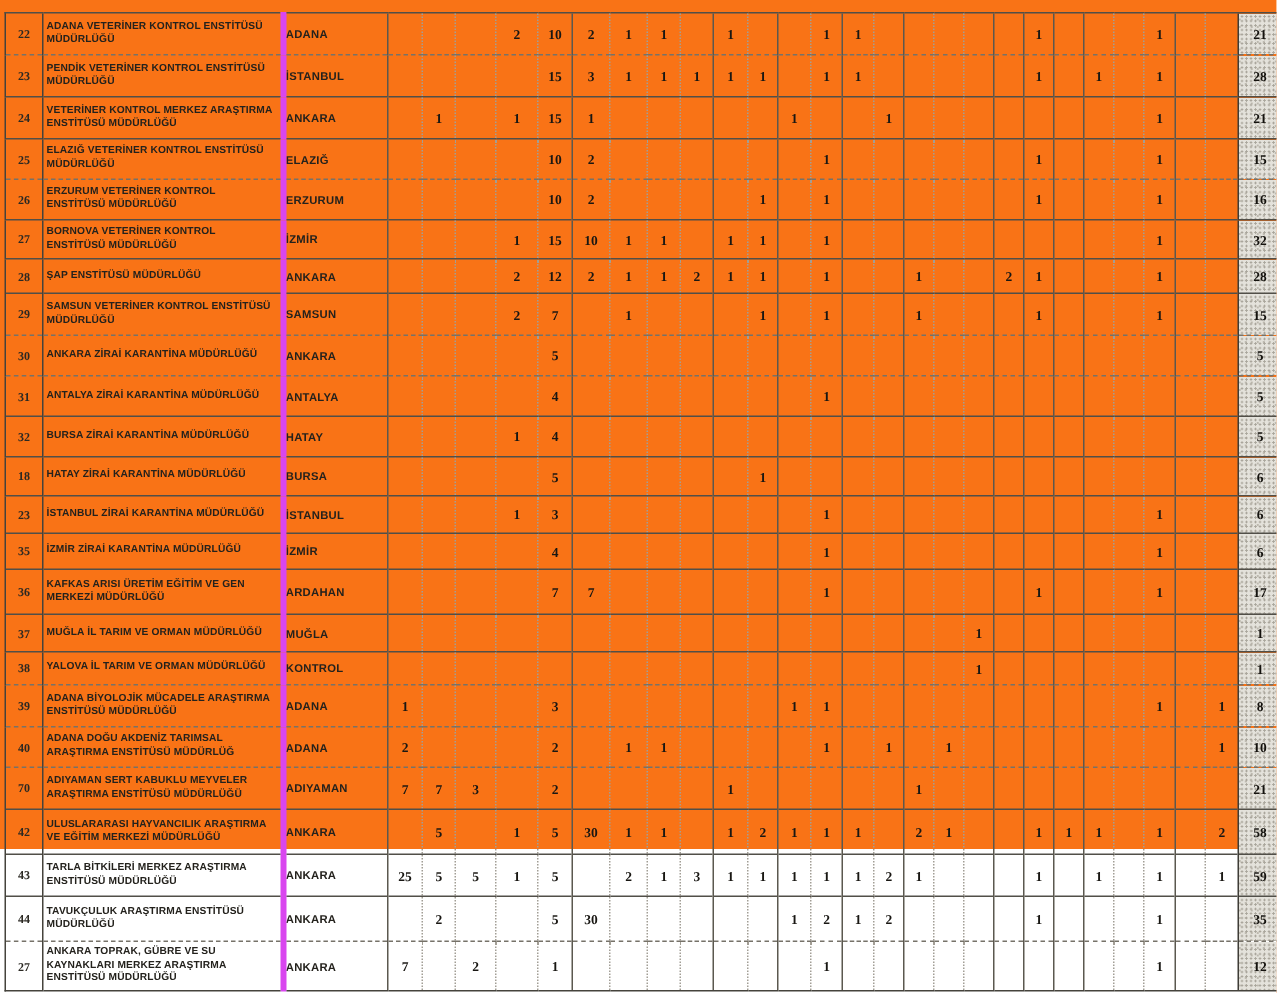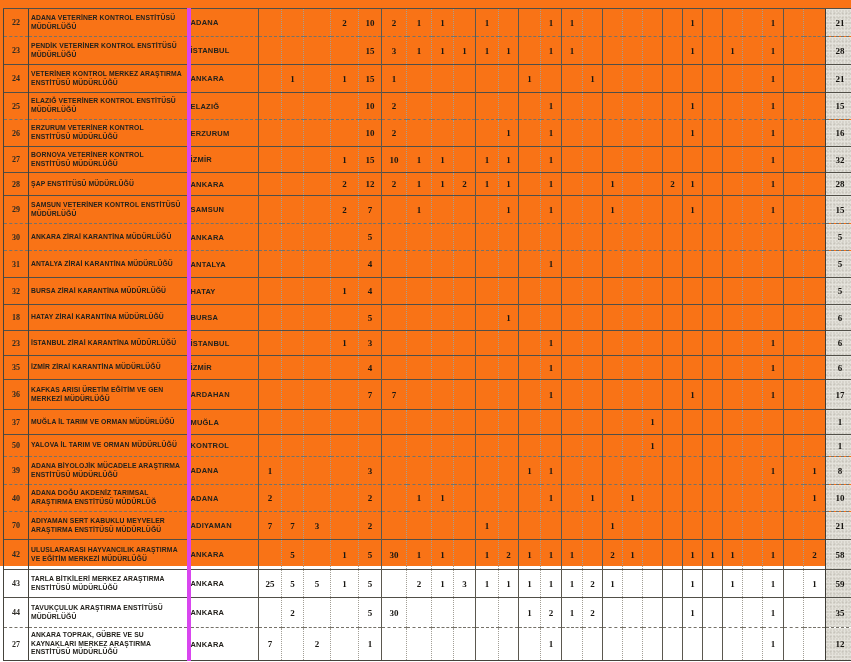--- a/index.html
+++ b/index.html
@@ -571,21 +571,21 @@
           <td class="cell-val solid-left"></td>
           <td class="cell-val solid-left"></td>
           <td class="cell-val solid-left"></td>
           <td class="cell-val"></td>
           <td class="cell-val"></td>
           <td class="cell-val solid-left"></td>
           <td class="cell-val"></td>
           <td class="cell-total">1</td>
         </tr>
         <tr style="height: 22px;">
-          <td class="cell-no">50</td>
+          <td class="cell-no">38</td>
           <td class="cell-name">YALOVA İL TARIM VE ORMAN MÜDÜRLÜĞÜ</td>
           <td class="cell-city">KONTROL</td>
           <td class="cell-val solid-left"></td>
           <td class="cell-val"></td>
           <td class="cell-val"></td>
           <td class="cell-val"></td>
           <td class="cell-val"></td>
           <td class="cell-val solid-left"></td>
           <td class="cell-val"></td>
           <td class="cell-val"></td>

